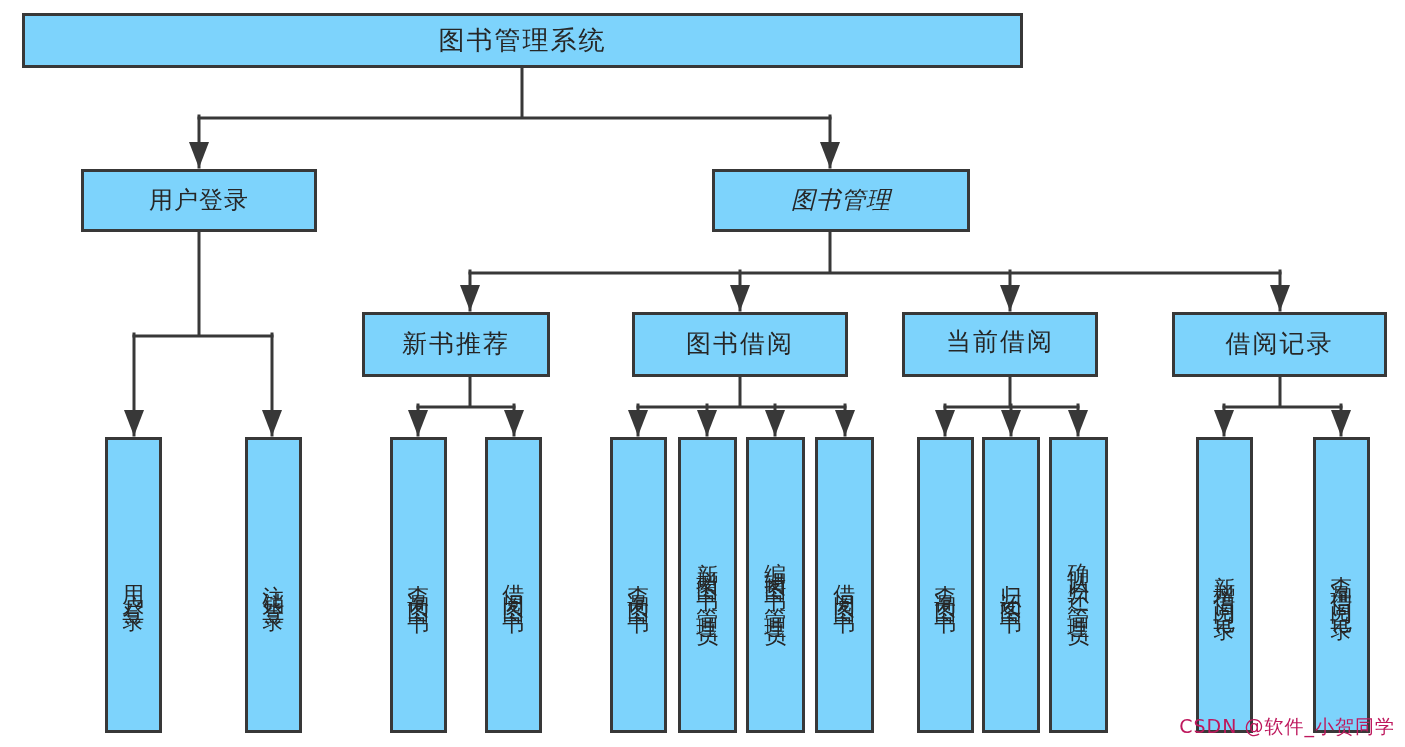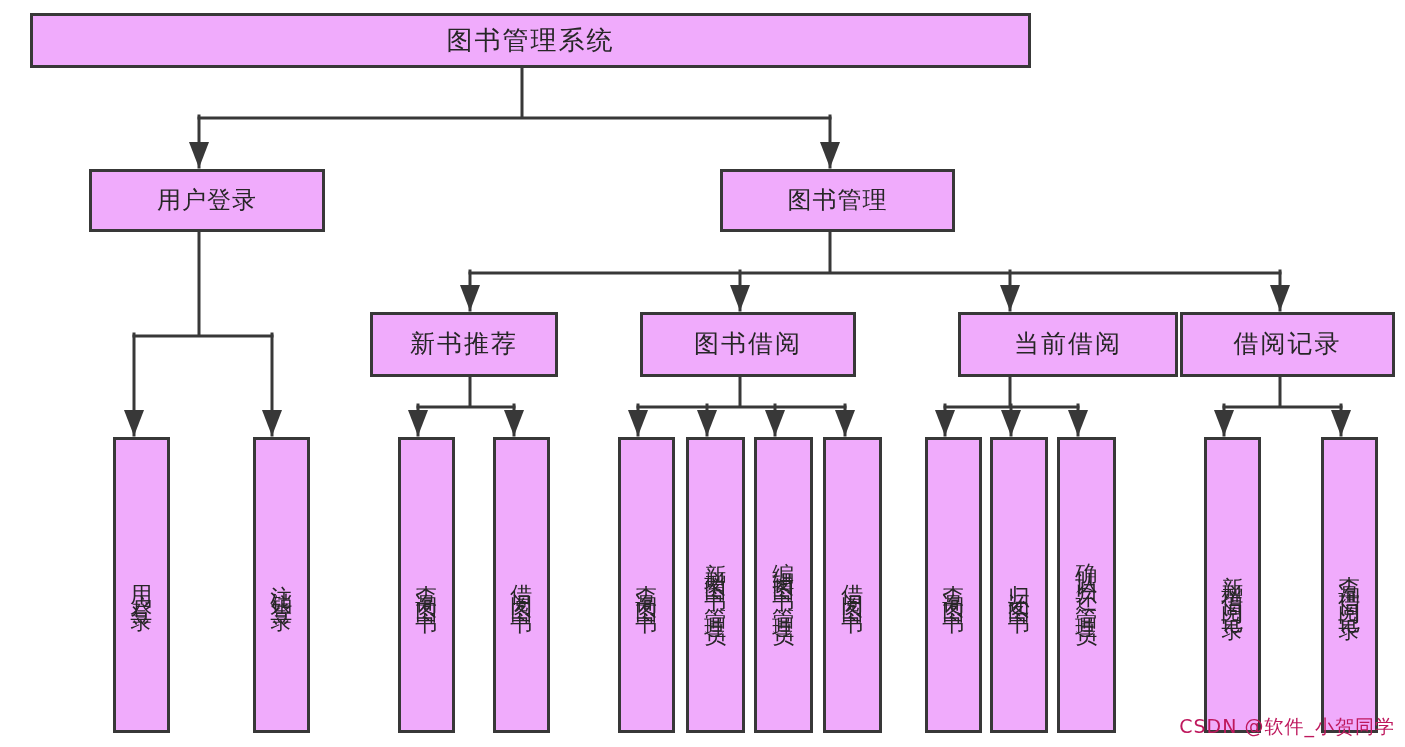--- a/index.html
+++ b/index.html
@@ -1,32 +1,32 @@
 <!DOCTYPE html>
 <html><head>
 <meta charset="utf-8">
 <style>
   html,body{margin:0;padding:0;background:#ffffff;}
   body{font-family:"DejaVu Sans","Liberation Sans",sans-serif;}
   .canvas{position:relative;width:1405px;height:747px;background:#ffffff;overflow:hidden;}
   .wires{position:absolute;left:0;top:0;z-index:0;}
   .box{
-    position:absolute;box-sizing:border-box;background:#f0abfc;
+    position:absolute;box-sizing:border-box;background:#7dd3fc;
     border:3px solid #383838;color:#262626;
     display:flex;align-items:center;justify-content:center;
-    z-index:1;line-height:1.15;text-align:center;margin-left:8px;
+    z-index:1;line-height:1.15;text-align:center;
   }
   .root{left:22px;top:13px;width:1001px;height:55px;font-size:26px;letter-spacing:2px;}
   .branch{top:169px;height:63px;font-size:24px;letter-spacing:1px;}
   .b-user{left:81px;width:236px;}
-  .b-book{left:712px;width:235px;}
+  .b-book{left:712px;width:258px;font-style:italic;}
   .module{top:312px;height:65px;font-size:25px;letter-spacing:2px;}
   .m-new{left:362px;width:188px;}
   .m-borrow{left:632px;width:216px;}
-  .m-current{left:950px;width:220px;}
+  .m-current{left:902px;width:196px;font-family:Liberation Mono, monospace;}
   .m-record{left:1172px;width:215px;}
   .vbox{
     top:437px;height:296px;font-size:22px;
     writing-mode:vertical-rl;text-orientation:mixed;letter-spacing:9px;
   }
   .watermark{
     position:absolute;right:10px;top:714px;z-index:2;
     color:#be185d;font-size:19px;letter-spacing:1px;white-space:nowrap;
   }
 </style>

